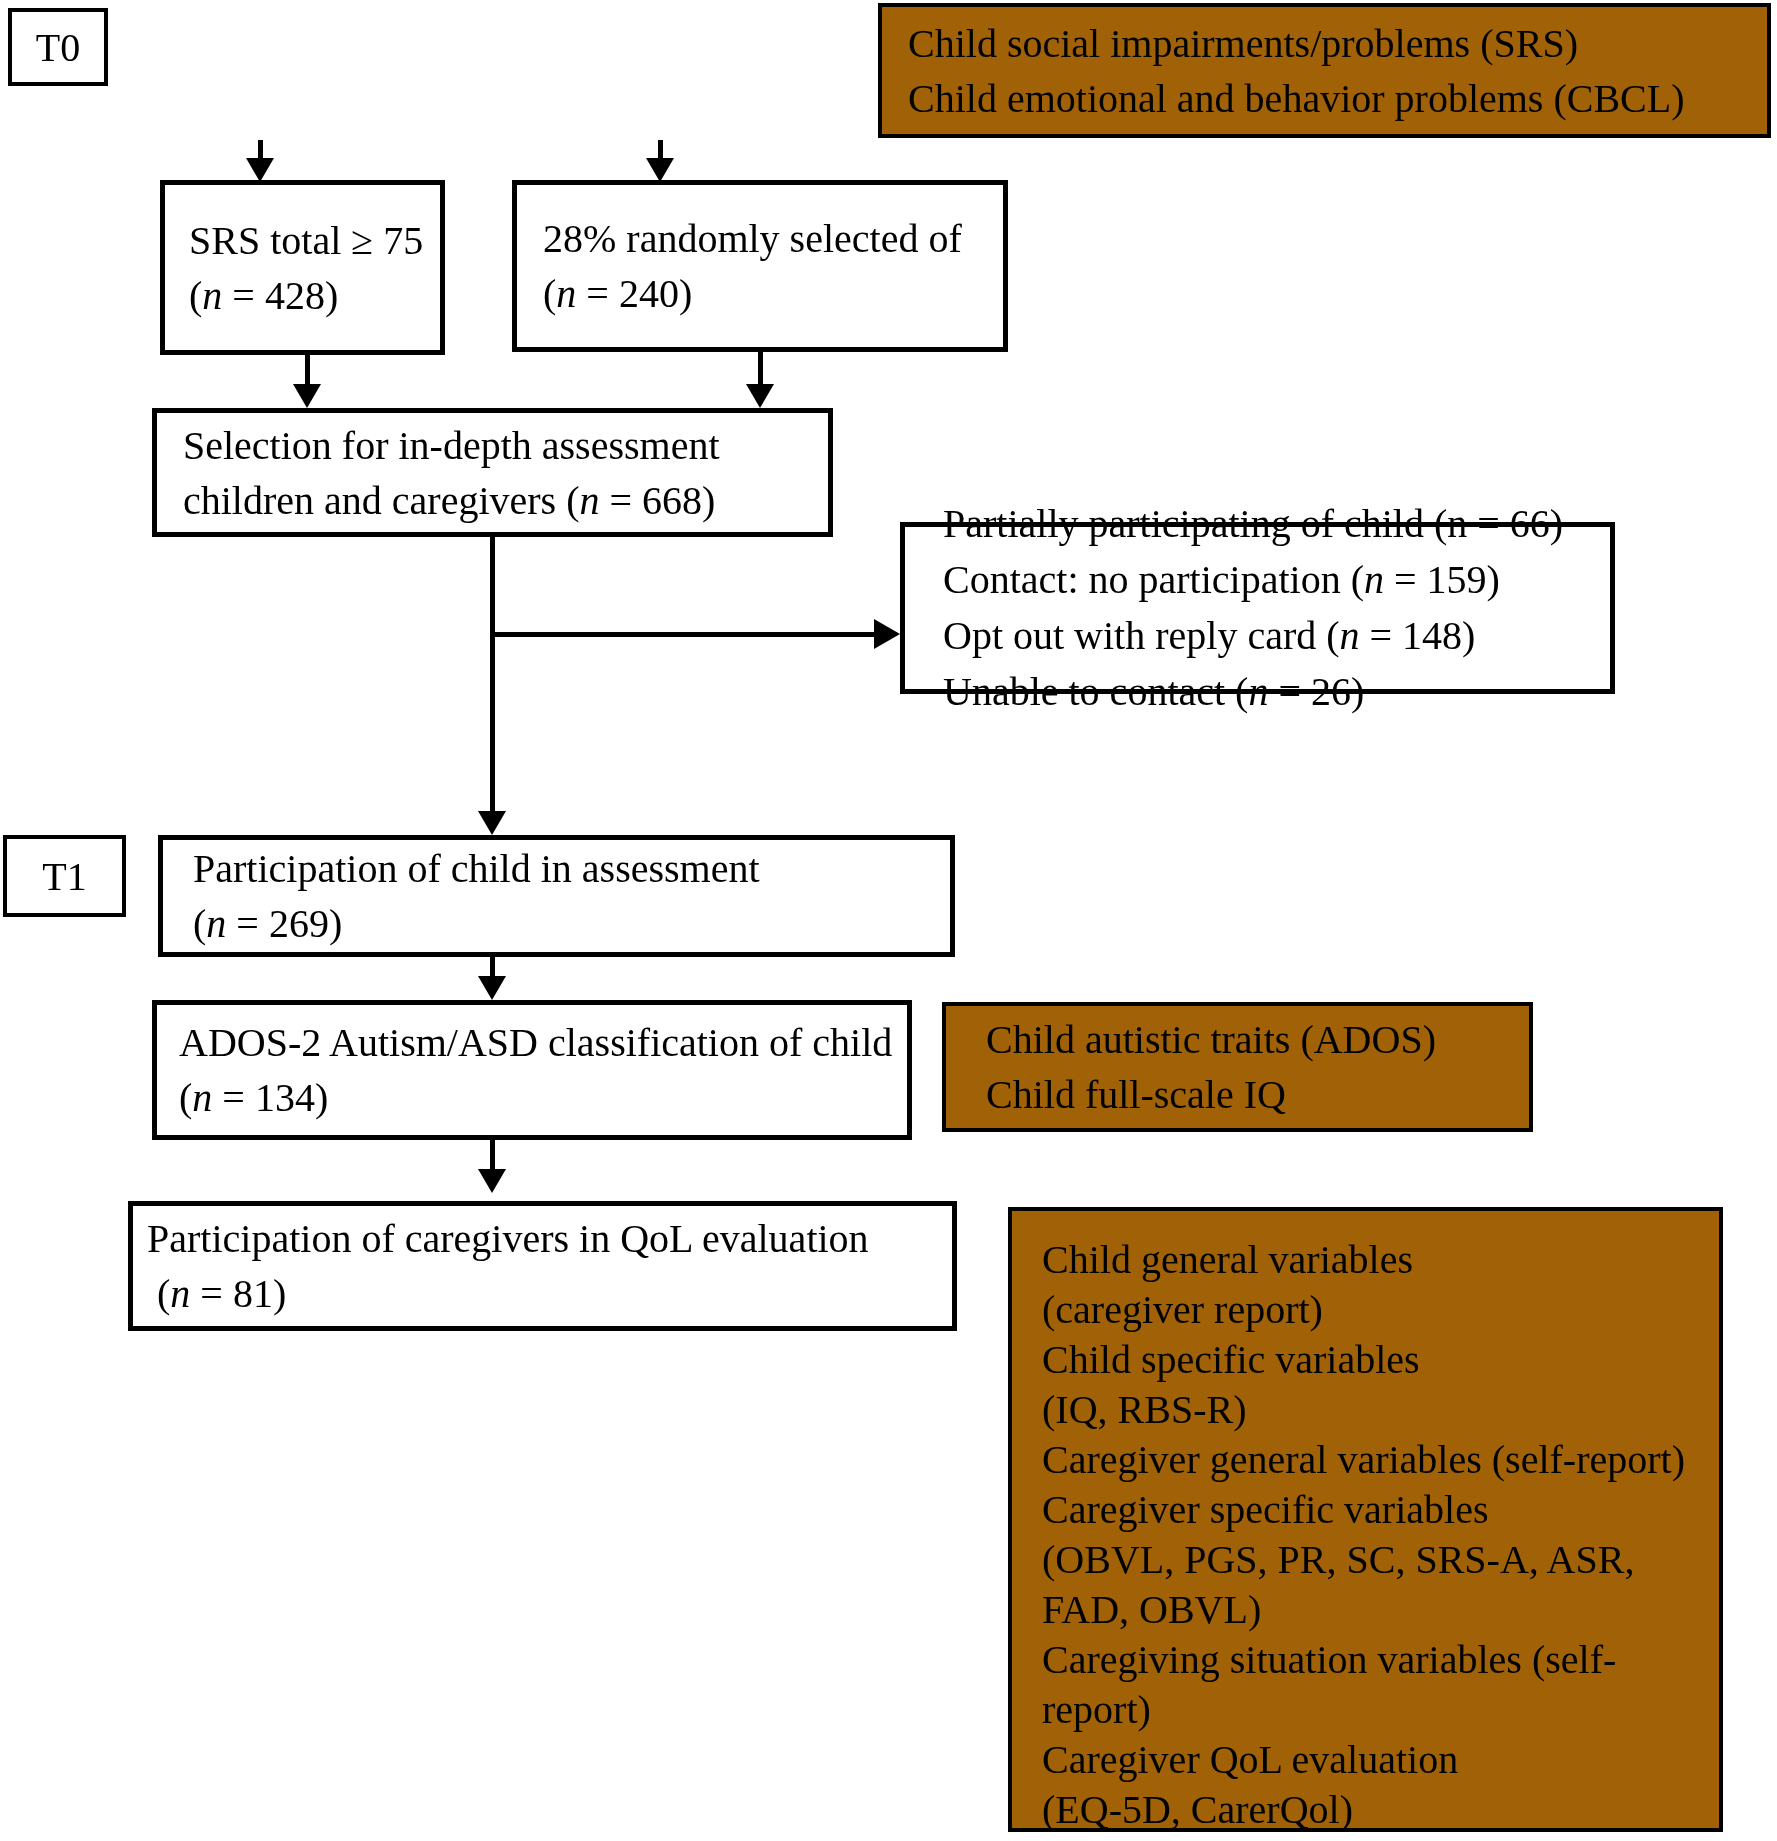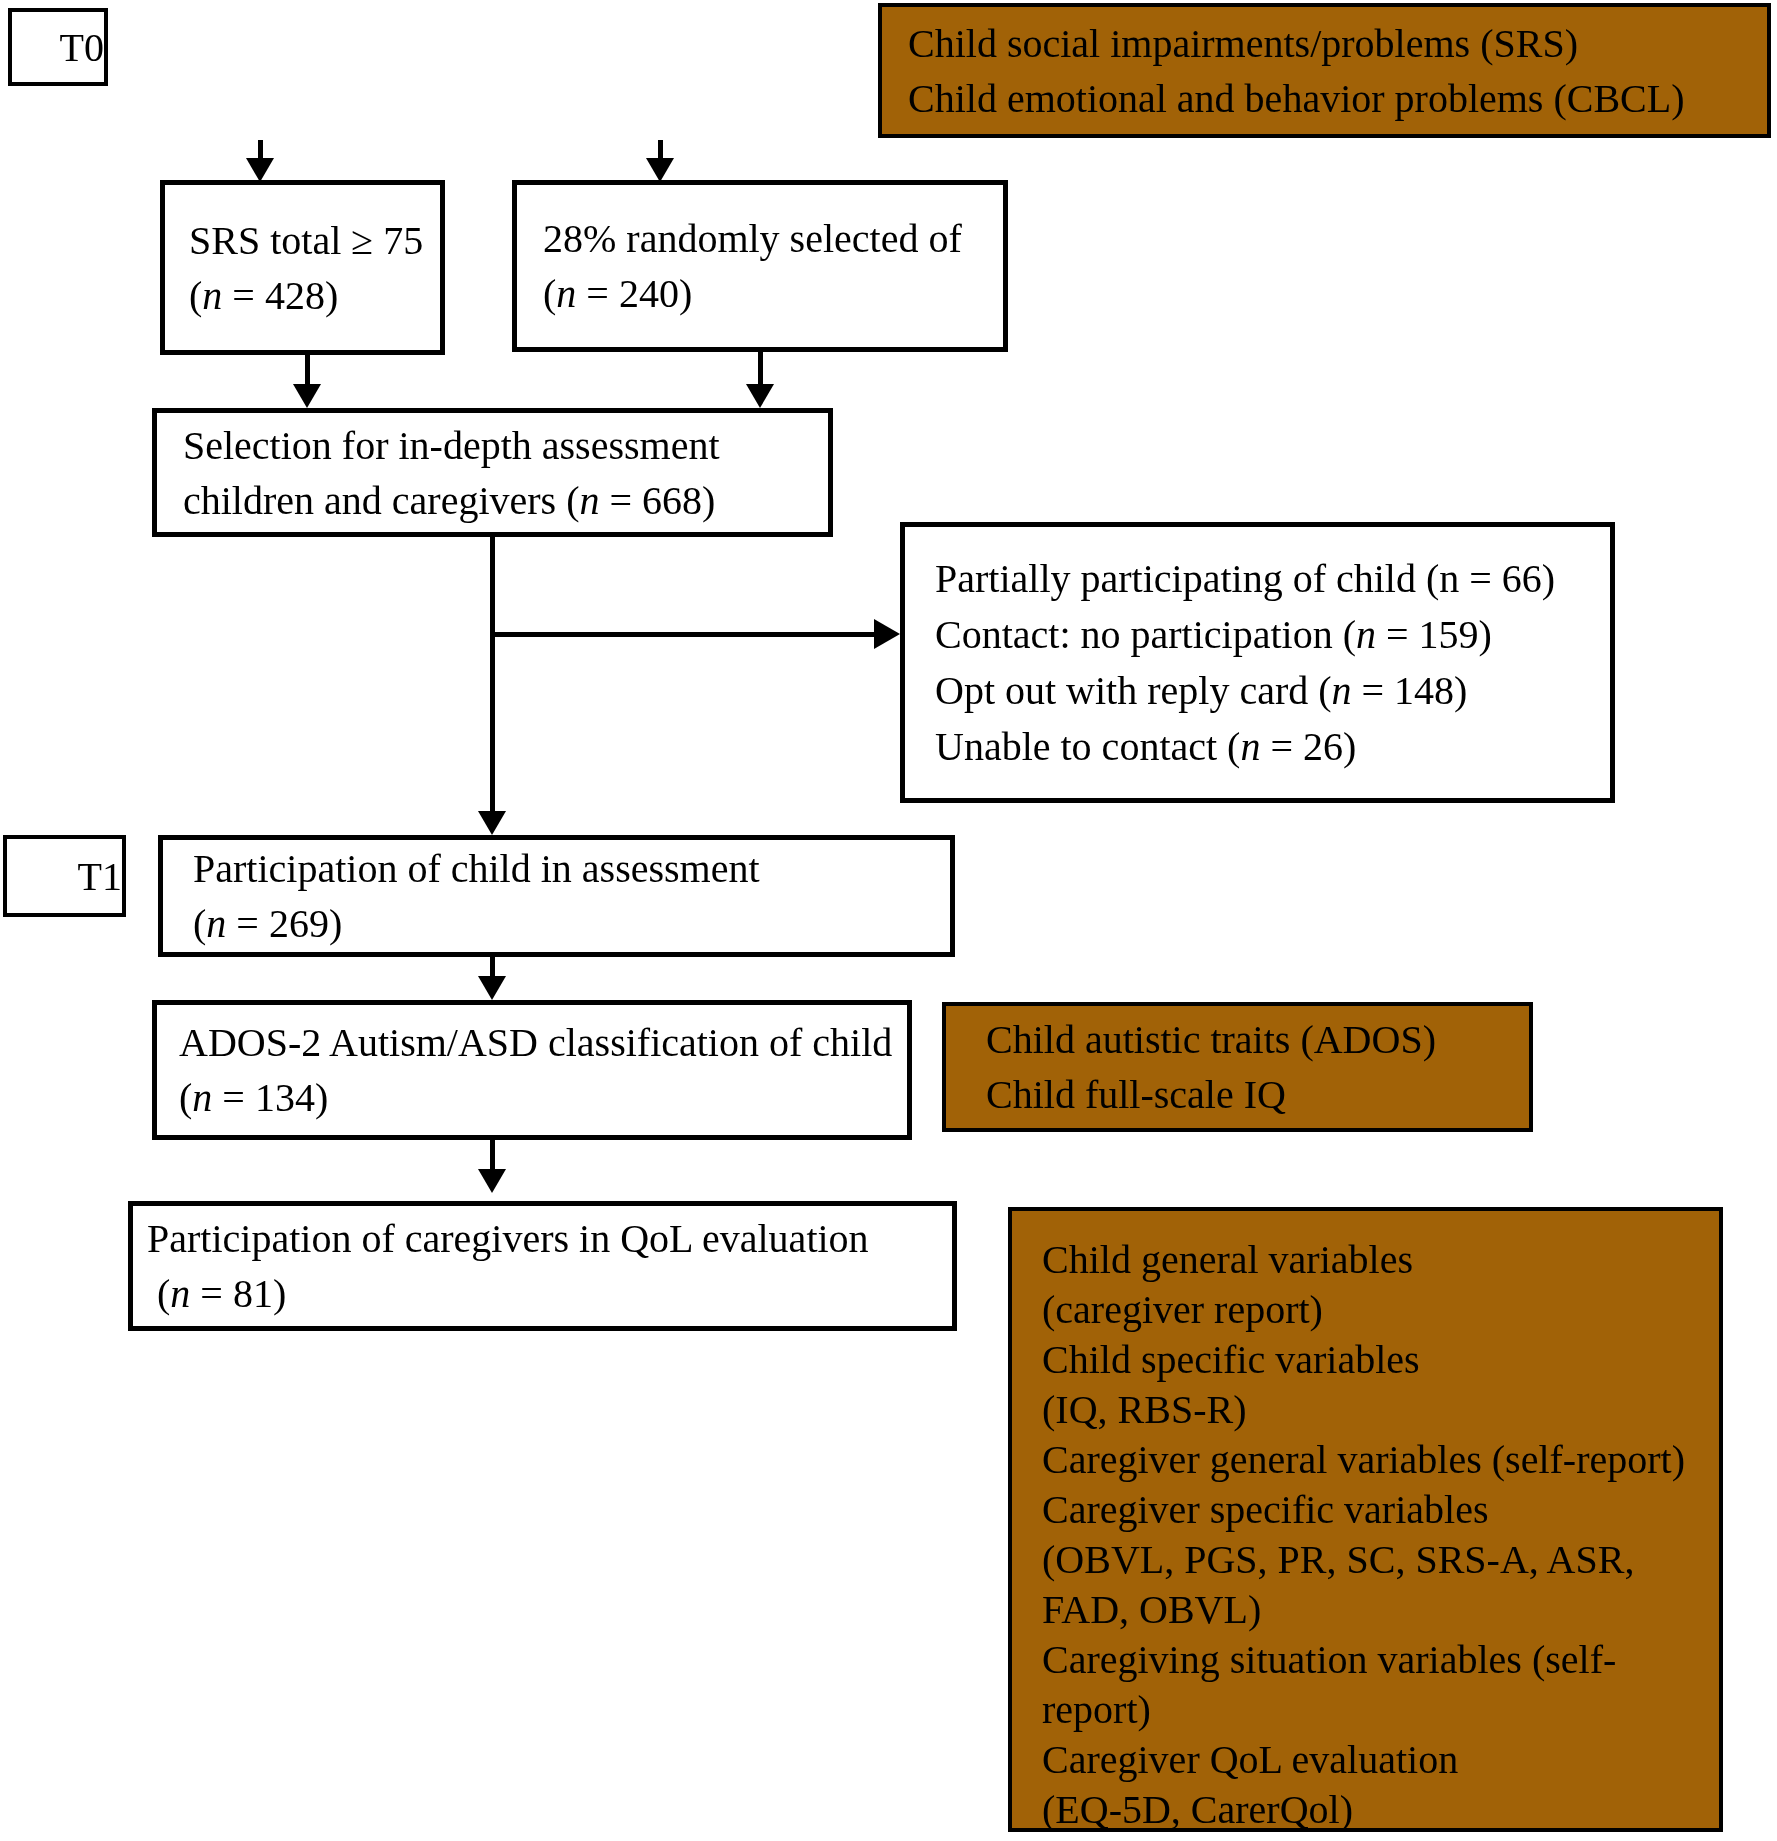--- a/index.html
+++ b/index.html
@@ -6,21 +6,21 @@
   .canvas {
     position:relative; width:1777px; height:1841px; background:#ffffff;
     font-family:"Liberation Serif", serif; color:#000;
   }
   .box {
     position:absolute; box-sizing:border-box; background:#ffffff;
     border:5px solid #000; display:flex; flex-direction:column;
     justify-content:center; font-size:40px; line-height:55px;
   }
   .gray  { background:#a16207; border-width:4px; }
-  .label-box { border-width:4px; align-items:flex-end; text-align:center; }
+  .label-box { border-width:4px; align-items:center; text-align:center; }
   .line { white-space:pre-wrap; }
   .vshaft { position:absolute; width:5px; background:#000; }
   .vhead  { position:absolute; width:0; height:0;
             border-left:14px solid transparent; border-right:14px solid transparent;
             border-top:24px solid #000; }
   .hshaft { position:absolute; height:5px; background:#000; }
   .rhead  { position:absolute; width:0; height:0;
             border-top:15px solid transparent; border-bottom:15px solid transparent;
             border-left:26px solid #000; }
 </style>
@@ -63,21 +63,21 @@
   <div class="box" style="left:152px; top:408px; width:681px; height:129px; padding-left:26px;">
       <div class="line">Selection for in-depth assessment</div>
       <div class="line">children and caregivers (<i>n</i> = 668)</div>
     </div>
 
   <div class="vshaft" style="left:490px; top:537px; height:276px;"></div>
   <div class="vhead" style="left:478px; top:811px;"></div>
   <div class="hshaft" style="left:492px; top:632px; width:384px;"></div>
   <div class="rhead" style="left:874px; top:619px;"></div>
 
-  <div class="box" style="left:900px; top:522px; width:715px; height:281px; padding-left:30px; line-height:56px;">
+  <div class="box" style="left:900px; top:522px; width:715px; height:172px; padding-left:38px; line-height:56px;">
       <div class="line">Partially participating of child (n = 66)</div>
       <div class="line">Contact: no participation (<i>n</i> = 159)</div>
       <div class="line">Opt out with reply card (<i>n</i> = 148)</div>
       <div class="line">Unable to contact (<i>n</i> = 26)</div>
     </div>
 
   <div class="box" style="left:158px; top:835px; width:797px; height:122px; padding-left:30px;">
       <div class="line">Participation of child in assessment</div>
       <div class="line">(<i>n</i> = 269)</div>
     </div>

